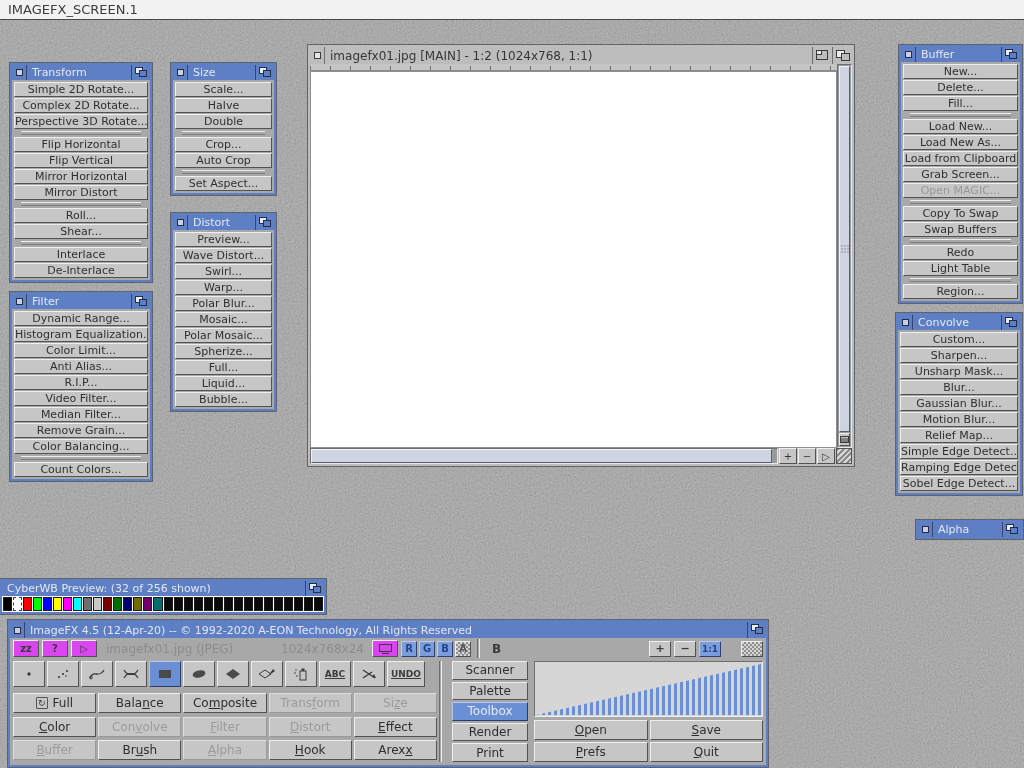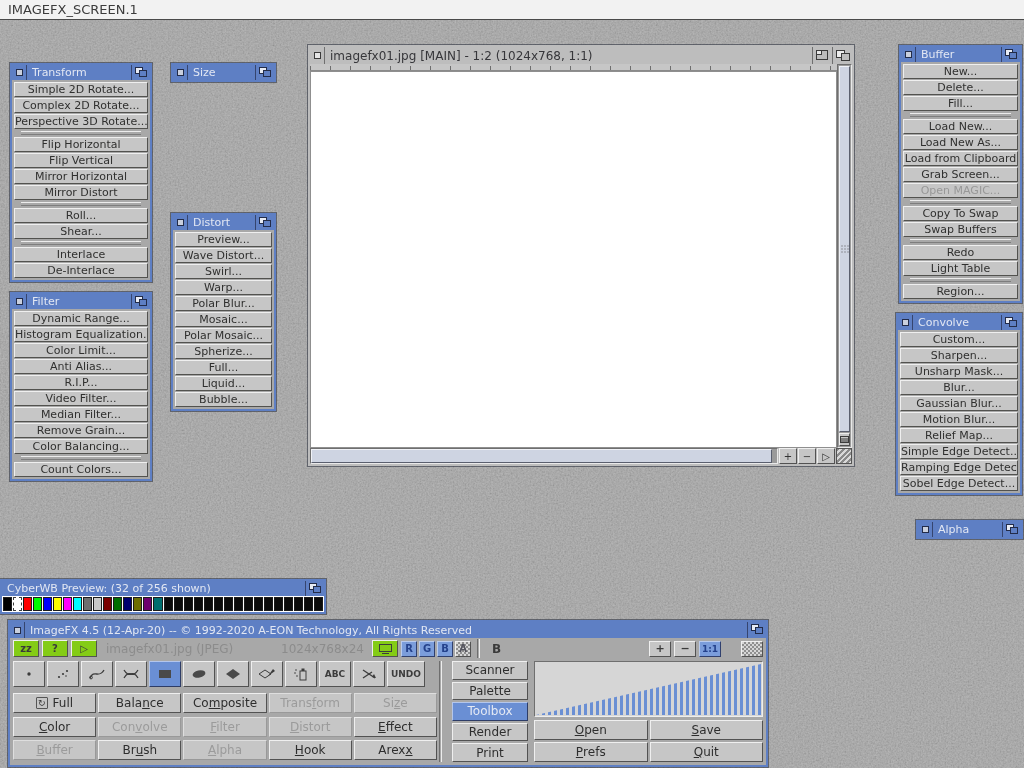--- a/index.html
+++ b/index.html
@@ -67,21 +67,21 @@
   
   .pal-win { left:0; top:579px; width:326px; }
   .pal-strip { background:#ffffff; padding:1px; display:flex; gap:1px; height:16px; }
   .swatch { flex:1 1 9px; border:1px solid #1c1c1c; }
   .swatch.selected { border:1px dashed #3c3c3c; }
 
   
   .tb-win { left:8px; top:620px; width:760px; height:147px; display:flex; flex-direction:column; }
   .tb-title { flex:0 0 16px; }
   .tb-row2 { flex:0 0 21px; display:flex; align-items:center; gap:3px; padding:1px 3px; }
-  .mini-btn { width:26px; height:17px; background:#84cc16; border:1px solid; border-color:#efefef #525252 #525252 #efefef;
+  .mini-btn { width:26px; height:17px; background:#d946ef; border:1px solid; border-color:#efefef #525252 #525252 #efefef;
     font-size:10px; font-weight:bold; color:#3a3a3a; display:flex; align-items:center; justify-content:center; }
   .ghosttext { color:#8c8c8c; font-size:12px; white-space:nowrap; }
   .fname { margin-left:6px; width:172px; overflow:hidden; }
   .dims { width:88px; }
   .chan-btn { width:16px; height:16px; font-size:10px; font-weight:bold; color:#42424a;
     background:#c6c6c6; border:1px solid; border-color:#efefef #525252 #525252 #efefef;
     display:flex; align-items:center; justify-content:center; }
   .chan-btn.active { background:#7b9ddb; color:#24418b; border-color:#b9cbee #30406e #30406e #b9cbee; }
   .chan-btn.checker { background:repeating-conic-gradient(#8f8f8f 0 25%,#d6d6d6 0 50%) 0 0/4px 4px; color:#55555e; }
   .vdiv { width:3px; align-self:stretch; border-left:1px solid #6e6e6e; border-right:1px solid #ededed; margin:0 3px; }
@@ -90,21 +90,21 @@
     background:#c6c6c6; border:1px solid; border-color:#efefef #525252 #525252 #efefef;
     display:flex; align-items:center; justify-content:center; }
   .zoom-btn.active { background:#7b9ddb; color:#24418b; border-color:#b9cbee #30406e #30406e #b9cbee; font-size:9px; }
   .pattern-btn { width:22px; height:16px; border:1px solid; border-color:#efefef #525252 #525252 #efefef;
     background:repeating-conic-gradient(#8f8f8f 0 25%,#d6d6d6 0 50%) 0 0/4px 4px; }
 
   .tb-main { flex:1; display:flex; padding:2px 3px 3px 3px; }
   .tb-left { flex:0 0 424px; display:flex; flex-direction:column; }
   .tools-row { flex:0 0 29px; display:flex; gap:2px; }
   .tool-btn { flex:0 0 32px; height:26px; background:#c6c6c6; border:1px solid; border-color:#efefef #525252 #525252 #efefef;
-    display:flex; align-items:center; justify-content:center; color:#3c3c3c; }
+    display:flex; align-items:center; justify-content:center; color:#3c3c3c;text-decoration:underline; }
   .tool-btn.active { background:#6a8fd4; border-color:#b3c6ec #2d3c66 #2d3c66 #b3c6ec; }
   .tool-btn.wide { flex:0 0 38px; font-size:9px; font-weight:bold; letter-spacing:0; }
   .abc { font-size:9px; font-weight:bold; }
   .tb-grid { flex:1; display:grid; grid-template-columns:repeat(5,1fr); gap:2px; margin-top:3px; }
   .gbtn { height:20px; background:#c6c6c6; border:1px solid; border-color:#efefef #525252 #525252 #efefef;
     font-size:12px; color:#2e2e2e; display:flex; align-items:center; justify-content:center; gap:3px; white-space:nowrap; overflow:hidden; }
   .gbtn.ghost { color:#9b9b9b; border-color:#dedede #999 #999 #dedede; }
   .gicon { display:none; font-size:9px; line-height:10px; border:1px solid #555; padding:0 1px; border-radius:1px;
     margin-right:2px; color:#3a3a3a; }
   .gicon.show { display:inline-block; }
@@ -176,20 +176,31 @@
   <div class="ptitle">
     <span class="close-g">
         <i></i>
       </span>
     <span class="ptext">Size</span>
     <span class="depth-g">
         <i></i>
         <i></i>
       </span>
   </div>
+  <div class="pbody">
+
+  <div class="pbtn">Scale...</div>
+      <div class="pbtn">Halve</div>
+      <div class="pbtn">Double</div>
+      <div class="pbtn sep"></div>
+      <div class="pbtn">Crop...</div>
+      <div class="pbtn">Auto Crop</div>
+      <div class="pbtn sep"></div>
+      <div class="pbtn">Set Aspect...</div>
+    </div>
 </div>
 
 <div class="win blue-win" style="left:171px;top:213px;width:105px;">
   <div class="ptitle">
     <span class="close-g">
         <i></i>
       </span>
     <span class="ptext">Distort</span>
     <span class="depth-g">
         <i></i>

